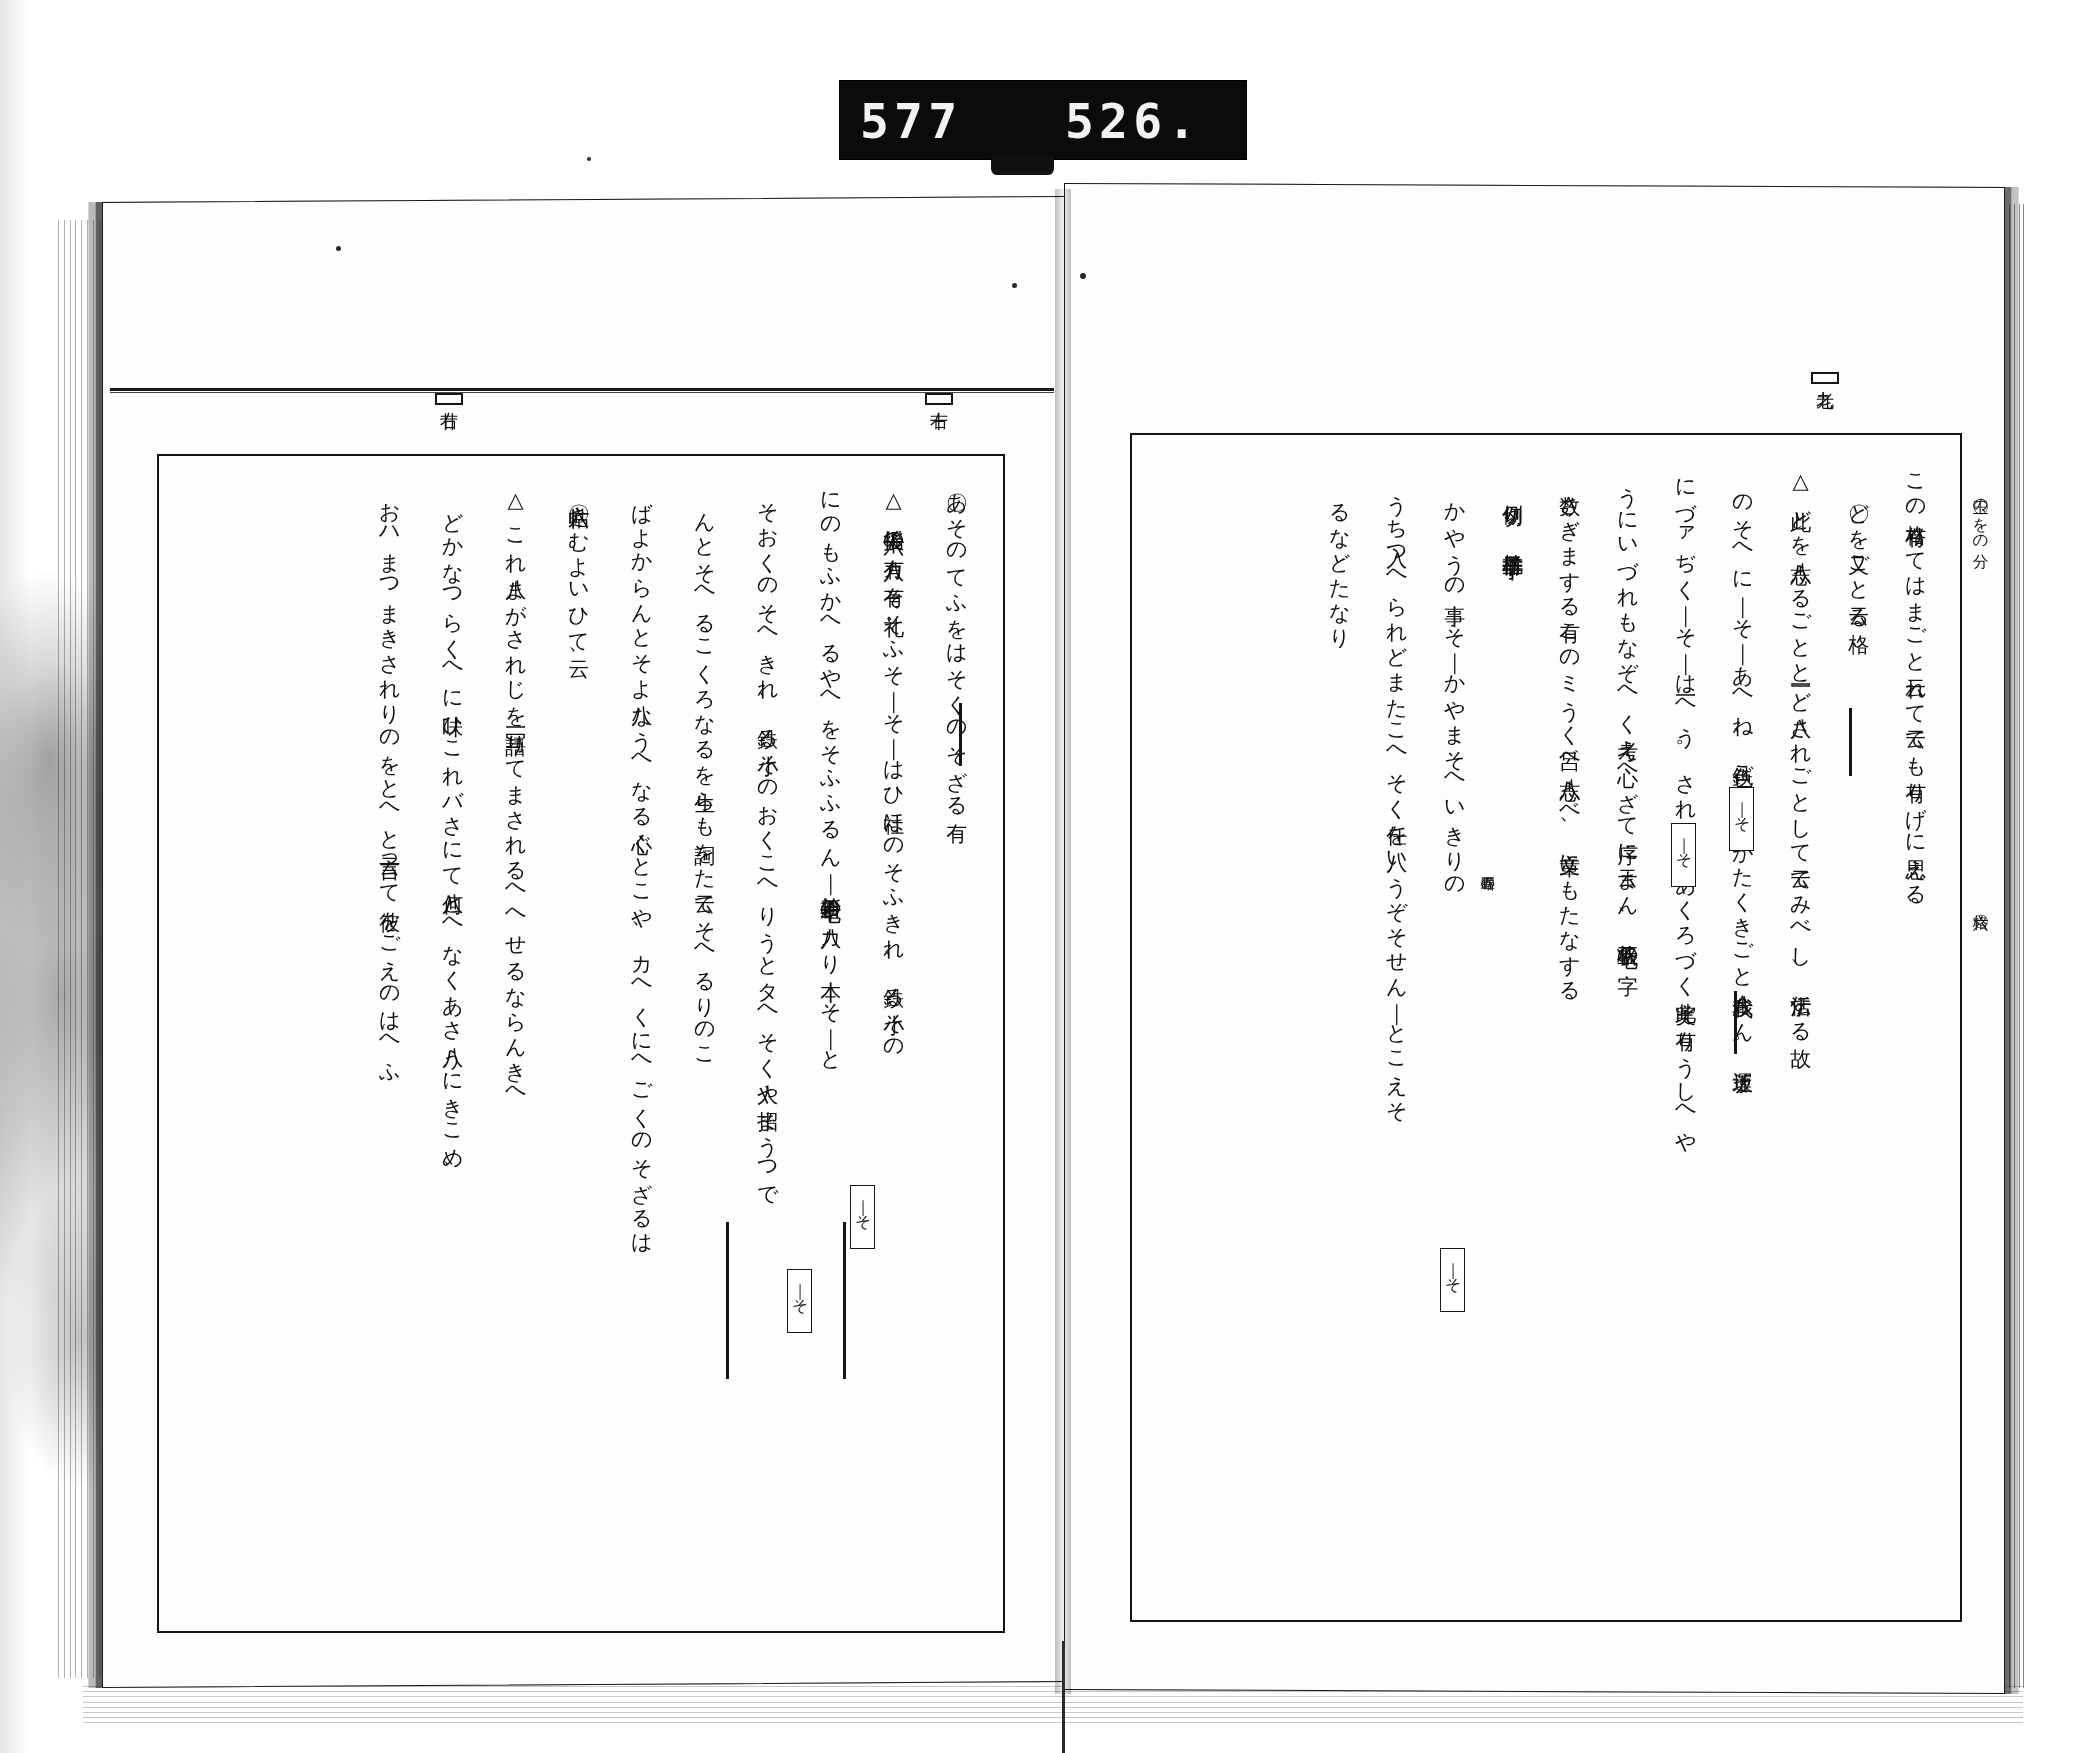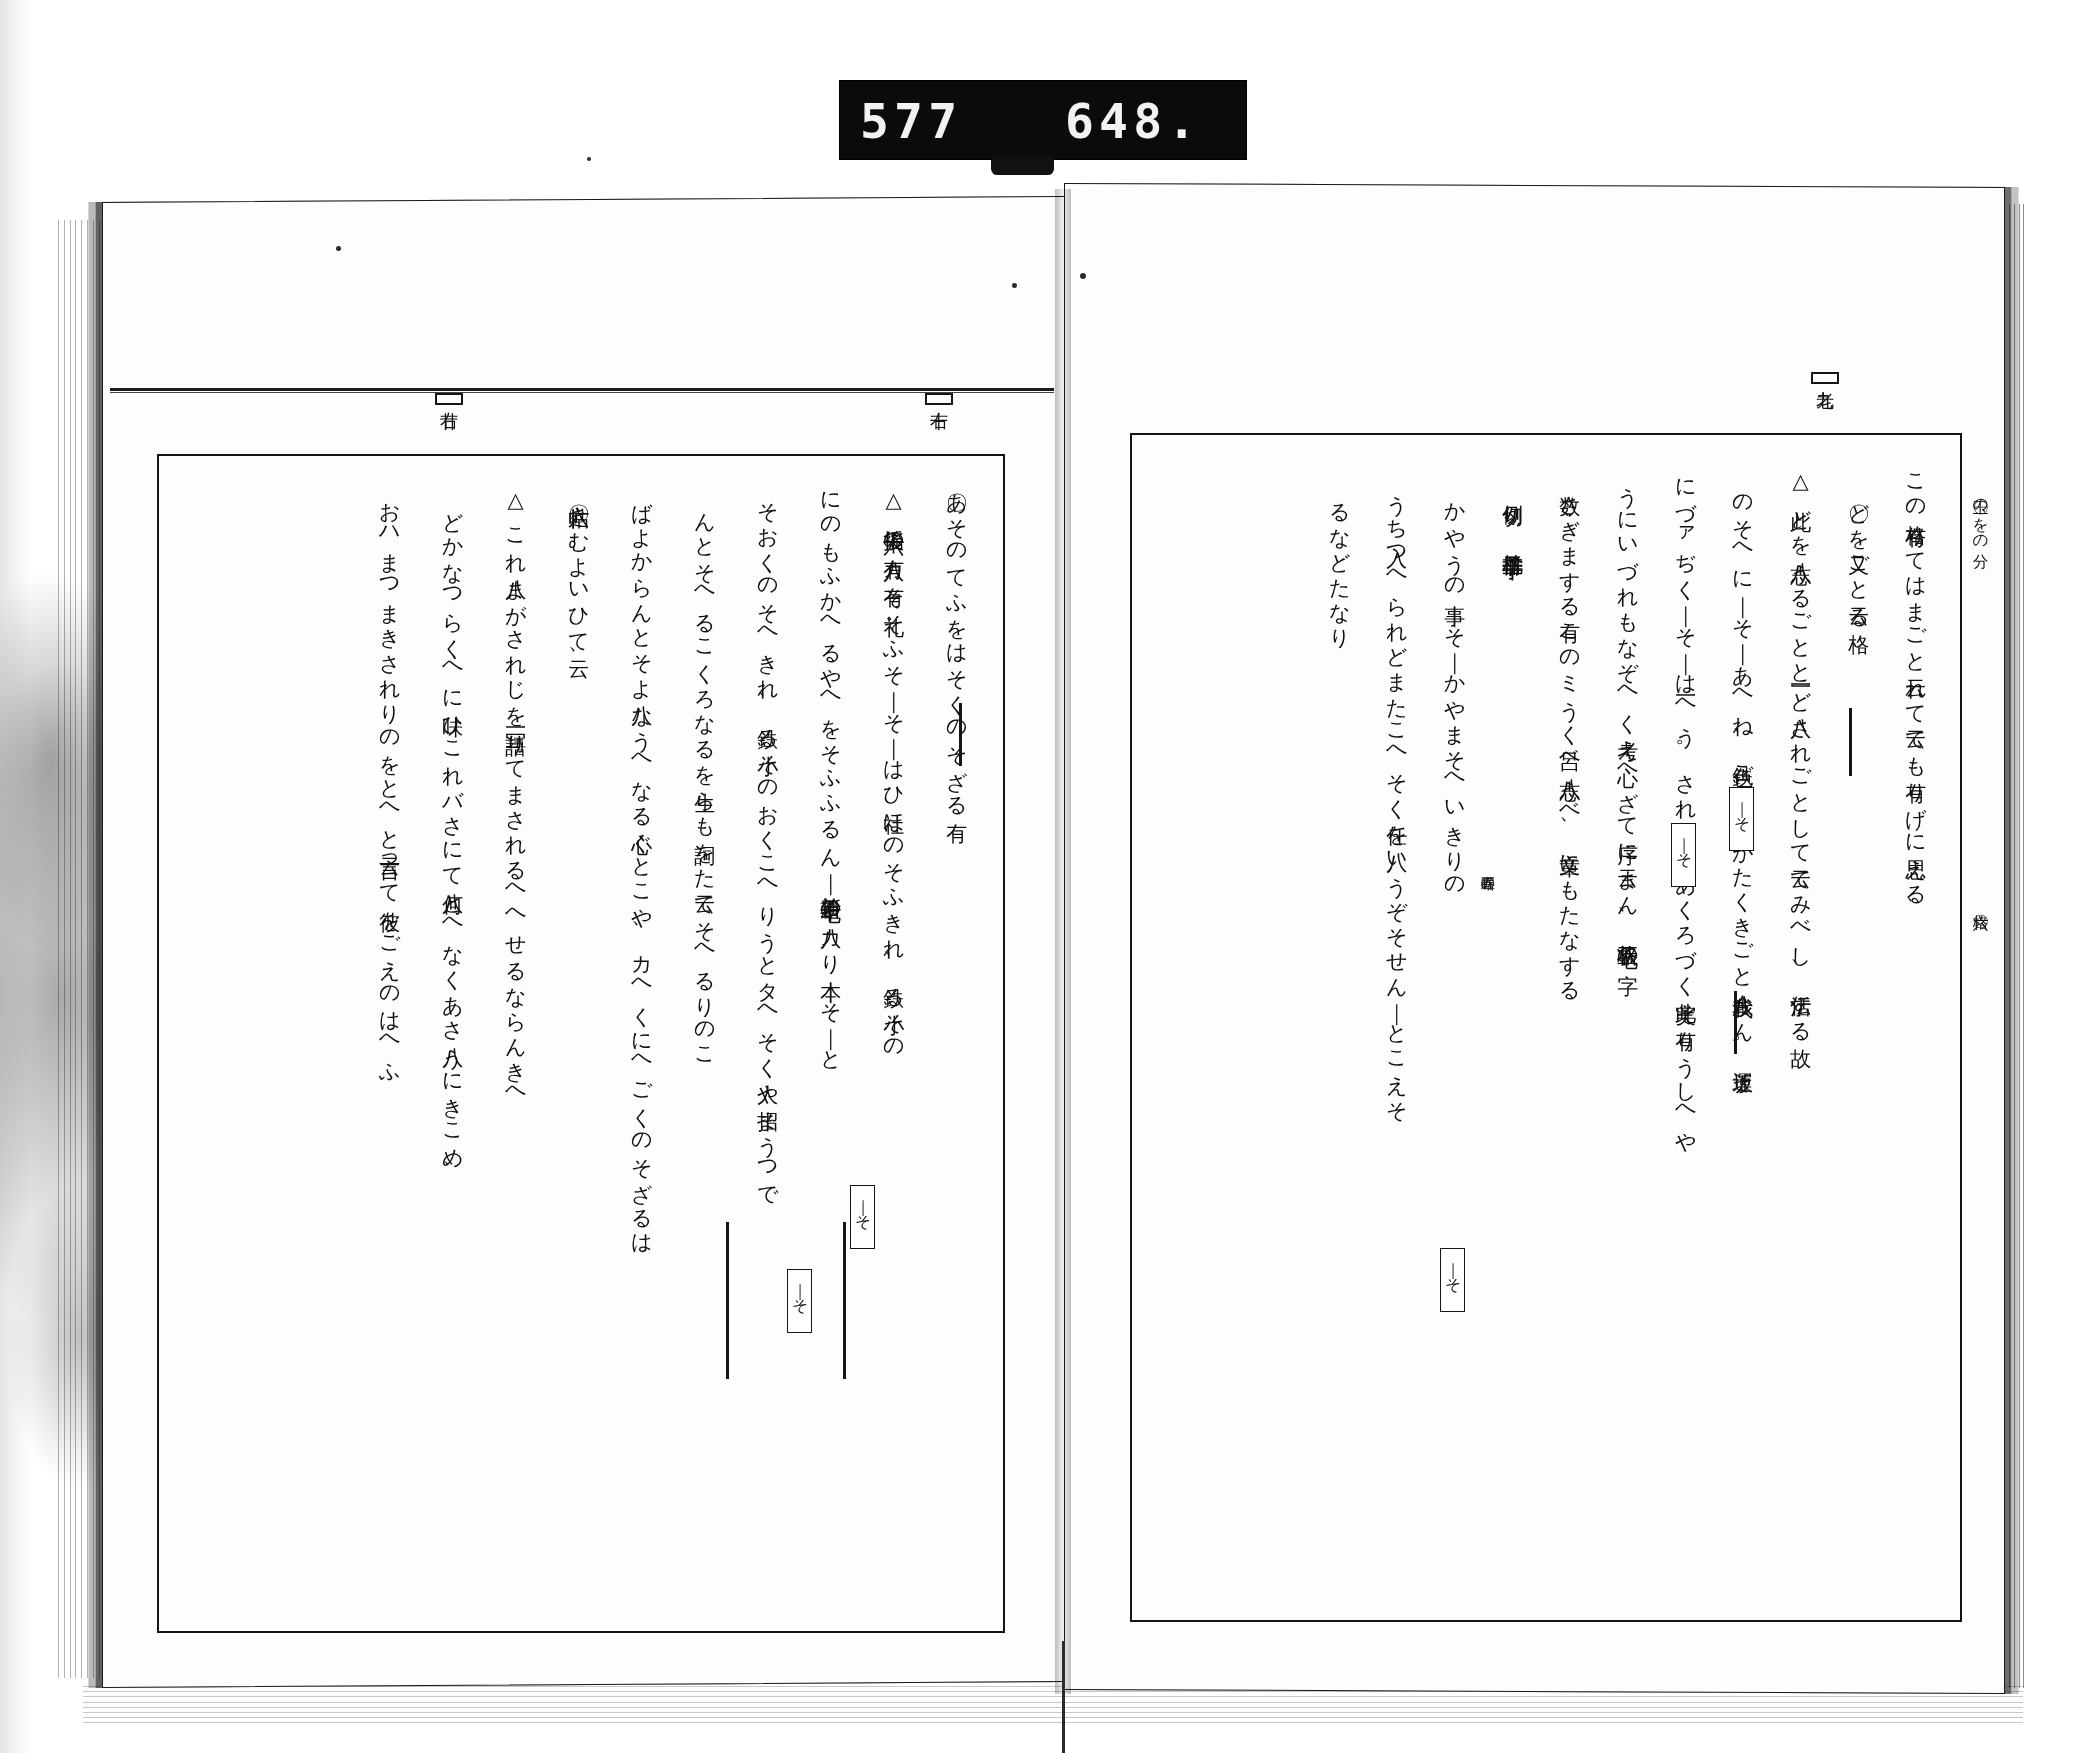--- a/index.html
+++ b/index.html
@@ -252,21 +252,21 @@
 </style>
 </head>
 <body>
 
 <div id="page">
 
   <div class="scan-bg"></div>
 
   <div class="filmstrip">
     <span class="num left">577</span>
-    <span class="num right">648.</span>
+    <span class="num right">526.</span>
   </div>
   <div class="filmstrip-notch"></div>
 
   <div class="book">
 
     <div class="page-edges-left"></div>
     <div class="page-edges"></div>
     <div class="bottom-edge"></div>
 
     <div class="leaf left"></div>

